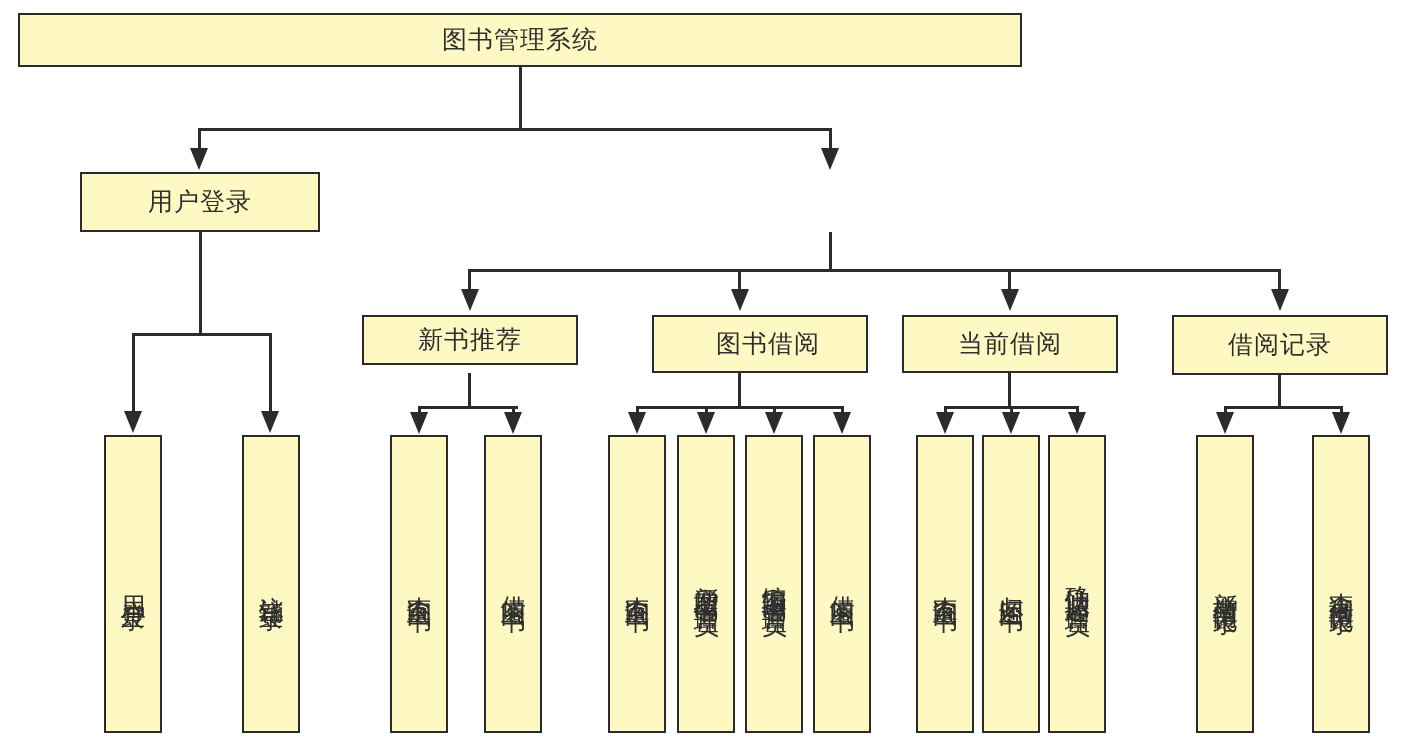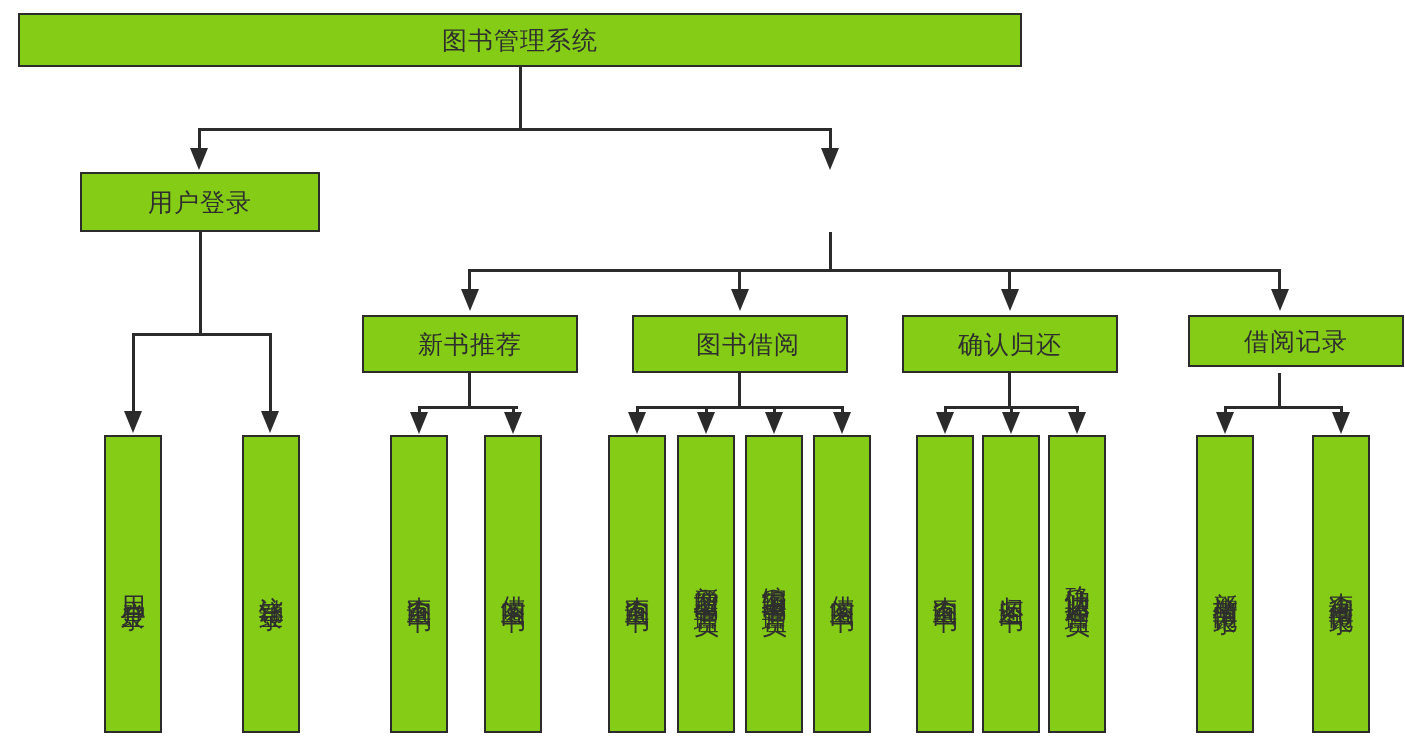--- a/index.html
+++ b/index.html
@@ -14,25 +14,26 @@
     position: relative;
     width: 1405px;
     height: 747px;
     background: #ffffff;
     overflow: hidden;
   }
   .node {
     position: absolute;
     box-sizing: border-box;
     border: 2.5px solid #2b2b2b;
-    background: #84cc16;
+    background: #fef9c3;
     display: flex;
     align-items: center;
     justify-content: center;
     color: #2e2e2e;
+    font-family: Liberation Serif, serif;
   }
   .node.horiz {
     font-size: 25px;
     letter-spacing: 1px;
     line-height: 1.2;
   }
   .node.vert {
     writing-mode: vertical-rl;
     text-orientation: upright;
     font-size: 25px;
@@ -103,30 +104,30 @@
   <div class="edge-h" style="left:468px; top:269px; width:812px;"></div>
   <div class="edge-v" style="left:468px; top:269px; height:22px;"></div>
   <div class="arrow" style="left:461px; top:289px;"></div>
   <div class="edge-v" style="left:738px; top:269px; height:22px;"></div>
   <div class="arrow" style="left:731px; top:289px;"></div>
   <div class="edge-v" style="left:1008px; top:269px; height:22px;"></div>
   <div class="arrow" style="left:1001px; top:289px;"></div>
   <div class="edge-v" style="left:1278px; top:269px; height:22px;"></div>
   <div class="arrow" style="left:1271px; top:289px;"></div>
 
-  <div class="node horiz" style="left:362px; top:315px; width:216px; height:58px;">
+  <div class="node horiz" style="left:362px; top:315px; width:216px; height:50px;">
     <span>新书推荐</span>
   </div>
-  <div class="node horiz" style="left:632px; top:315px; width:216px; height:58px;padding-left:16px;">
+  <div class="node horiz" style="left:652px; top:315px; width:216px; height:58px;padding-left:16px;">
     <span>图书借阅</span>
   </div>
   <div class="node horiz" style="left:902px; top:315px; width:216px; height:58px;">
-    <span>确认归还</span>
-  </div>
-  <div class="node horiz" style="left:1172px; top:315px; width:216px; height:52px;margin-left:16px;">
+    <span>当前借阅</span>
+  </div>
+  <div class="node horiz" style="left:1172px; top:315px; width:216px; height:60px;">
     <span>借阅记录</span>
   </div>
 
   <div class="edge-v" style="left:468px; top:373px; height:35px;"></div>
   <div class="edge-h" style="left:418px; top:406px; width:100px;"></div>
   <div class="edge-v" style="left:418px; top:406px; height:8px;"></div>
   <div class="arrow" style="left:410px; top:412px;"></div>
   <div class="edge-v" style="left:512px; top:406px; height:8px;"></div>
   <div class="arrow" style="left:504px; top:412px;"></div>
 

